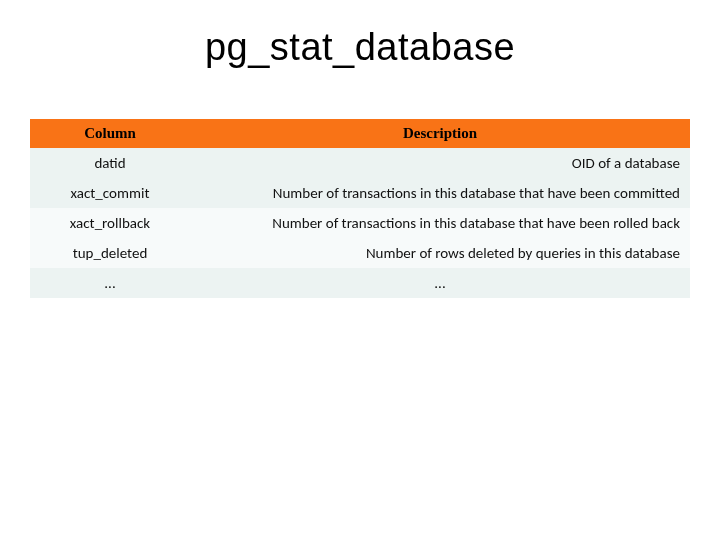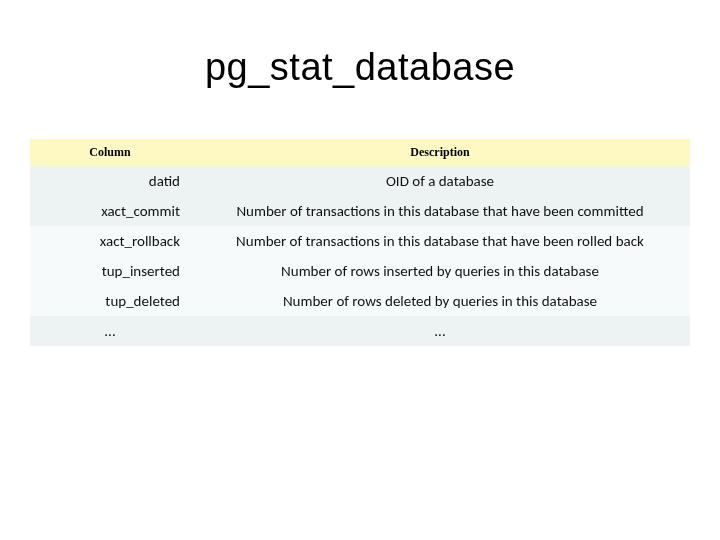--- a/index.html
+++ b/index.html
@@ -9,58 +9,58 @@
     height: 540px;
     background: #ffffff;
     font-family: Georgia, "Times New Roman", serif;
     color: #000;
   }
   .slide {
     width: 720px;
     height: 540px;
     position: relative;
     box-sizing: border-box;
-    padding-top: 36px;
+    padding-top: 16px;
   }
   .title {
     font-family: "Helvetica Neue", Helvetica, Arial, sans-serif;
     font-weight: 300;
     font-size: 38px;
     text-align: center;
     color: #000;
     margin: 10px 0 50px 0;
     letter-spacing: 0.5px;
   }
   .table {
     width: 660px;
     margin: 0 auto;
     border-collapse: collapse;
     font-family: "Gill Sans", "Gill Sans MT", "Segoe UI", Calibri, sans-serif;
     font-size: 15px;
   }
   .table th {
-    background: #fef9c3;
+    background: #f97316;
     font-family: Georgia, "Times New Roman", serif;
     font-weight: bold;
     text-align: center;
     padding: 6px 10px;
-    font-size: 12px;
+    font-size: 15px;
   }
   .table td {
     padding: 6px 10px;
     color: #111;
   }
   .table tr.row-even td { background: #ecf3f2; }
   .table tr.row-odd  td { background: #f7fafa; }
   .col-name {
     width: 140px;
-    text-align: right;
+    text-align: center;
   }
   .col-desc {
-    text-align: center;
+    text-align: right;
   }
   tr.ellipsis td {
     text-align: center;
   }
 </style>
 </head>
 <body>
 
 <div class="slide">
   <div class="title">pg_stat_database</div>
@@ -79,24 +79,20 @@
       </tr>
       <tr class="row-even">
         <td class="col-name">xact_commit</td>
         <td class="col-desc">Number of transactions in this database that have been committed</td>
       </tr>
       <tr class="row-odd">
         <td class="col-name">xact_rollback</td>
         <td class="col-desc">Number of transactions in this database that have been rolled back</td>
       </tr>
       <tr class="row-odd">
-        <td class="col-name">tup_inserted</td>
-        <td class="col-desc">Number of rows inserted by queries in this database</td>
-      </tr>
-      <tr class="row-odd">
         <td class="col-name">tup_deleted</td>
         <td class="col-desc">Number of rows deleted by queries in this database</td>
       </tr>
       <tr class="row-even ellipsis">
         <td class="col-name">...</td>
         <td class="col-desc">...</td>
       </tr>
     </tbody>
   </table>
 </div>

